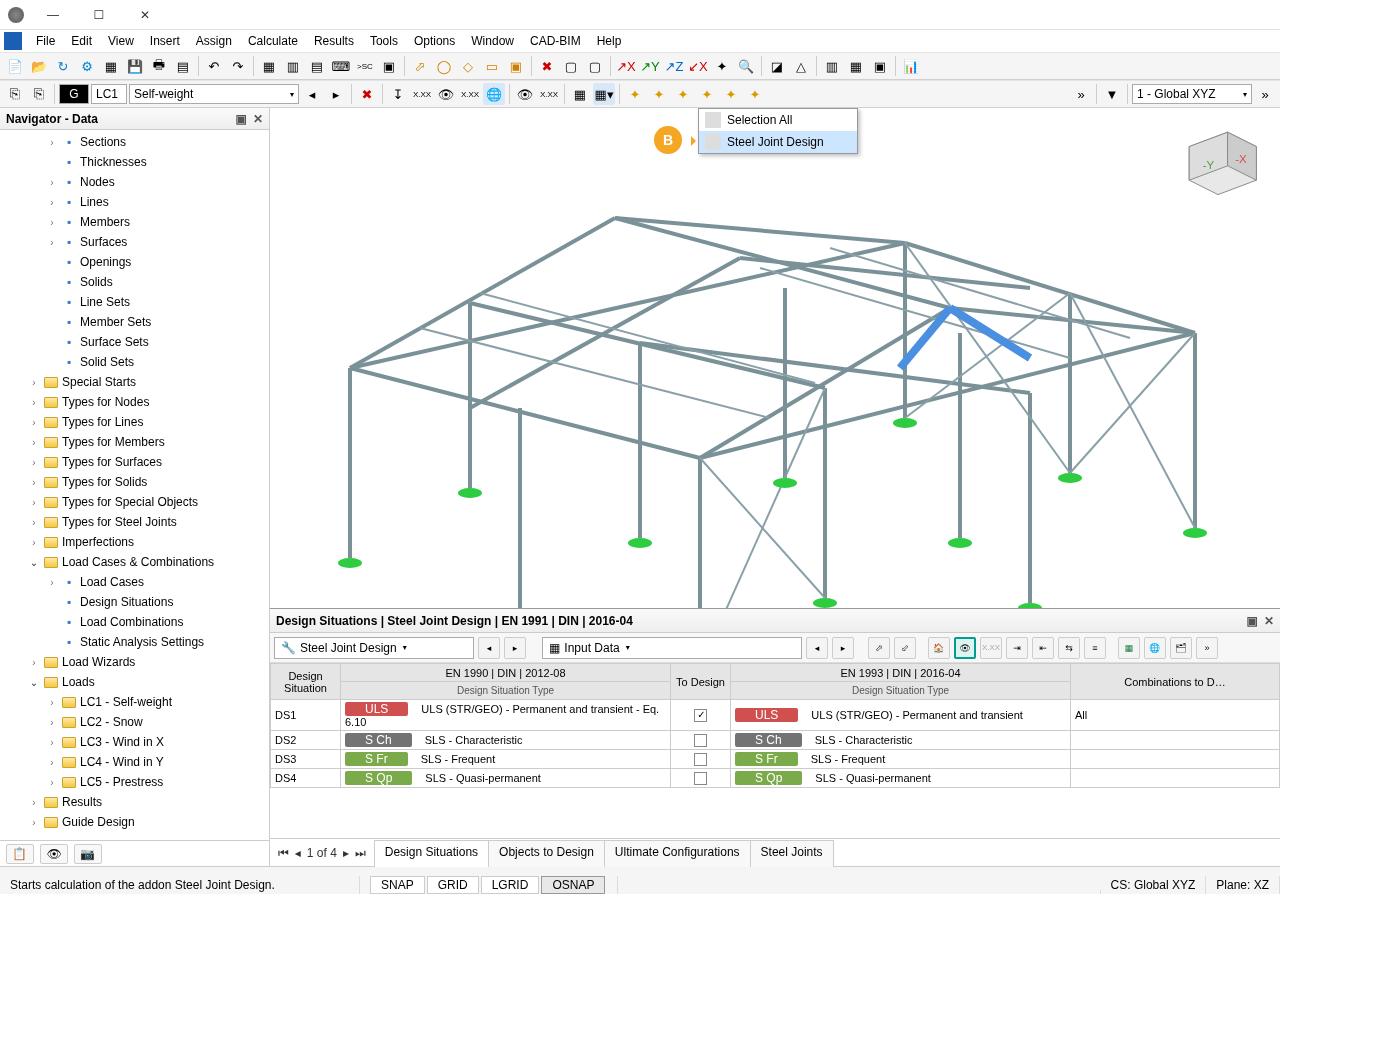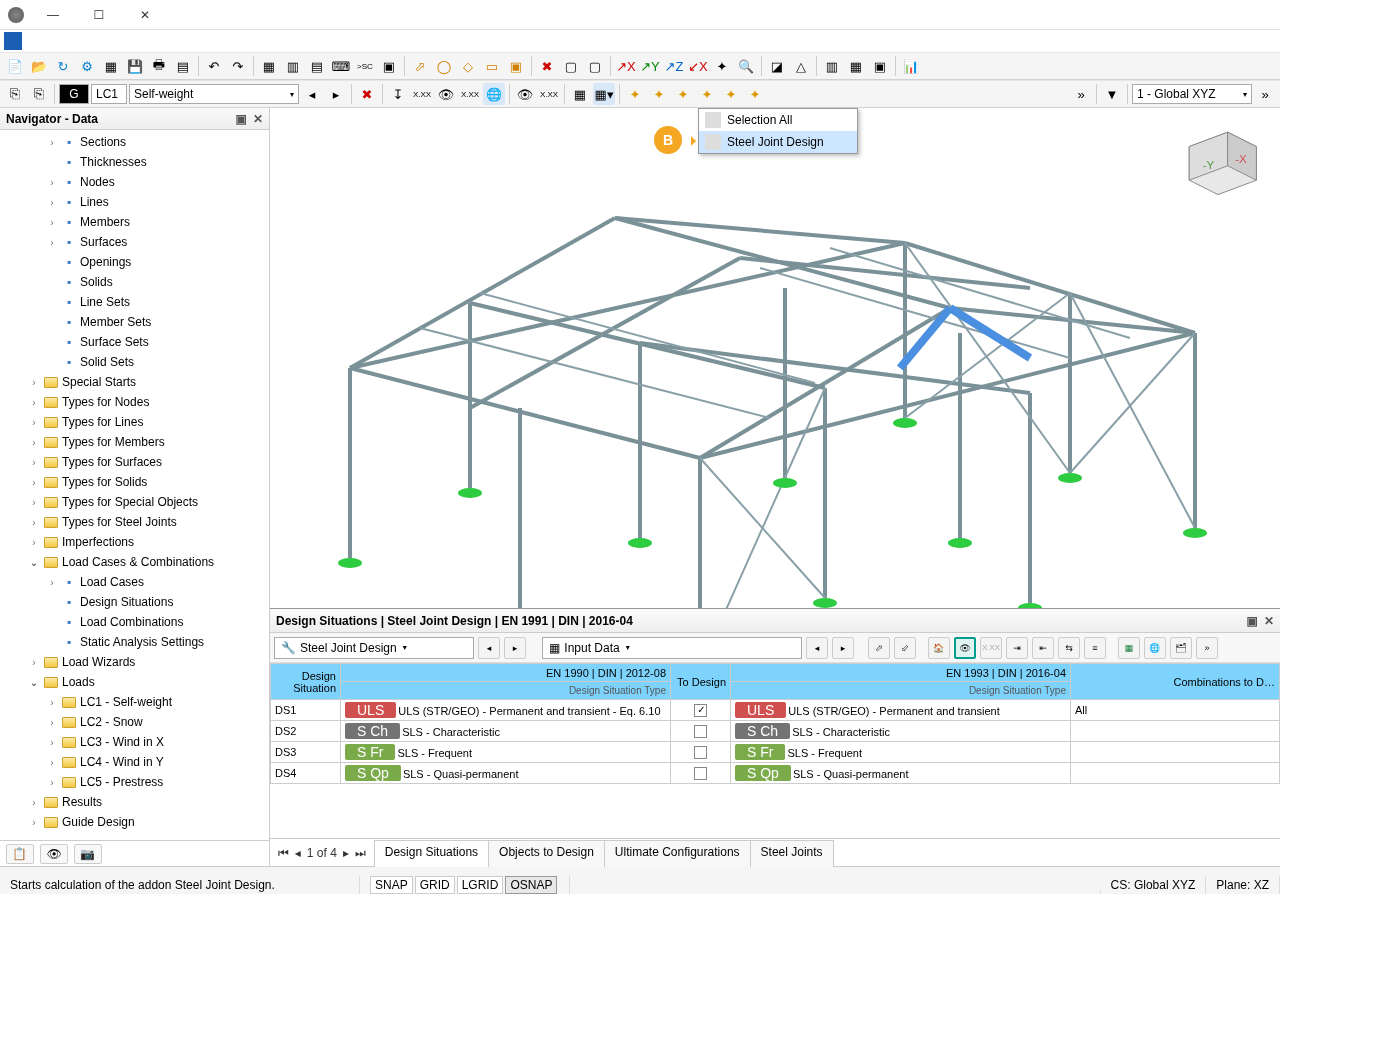--- a/index.html
+++ b/index.html
@@ -45,55 +45,56 @@
 .bp-title .nbtns{margin-left:auto;display:flex;gap:6px;font-size:10px;color:#555}
 .bp-menu{height:20px;display:flex;align-items:center;padding:0 4px;gap:12px}
 .bp-toolbar{height:30px;display:flex;align-items:center;padding:0 4px;gap:4px;border-bottom:1px solid #ddd;background:#f7f7f7}
 .bp-select{display:flex;align-items:center;background:#fff;border:1px solid #aaa;height:22px;padding:0 6px}
 .bp-select .arr{font-size:8px;margin-left:6px}
 .bp-ibtn{width:22px;height:22px;display:flex;align-items:center;justify-content:center;border:1px solid #ccc;border-radius:2px;background:#f4f4f4;font-size:9px}
 .bp-ibtn.hl{border:2px solid #009e8e;background:#dff4f1}
 .grid{flex:1;overflow:auto}
 .grid table{border-collapse:collapse;width:100%}
 .grid th,.grid td{border:1px solid #ccc;padding:2px 4px;font-size:11px;text-align:left;height:18px;background:#fff}
-.grid th{background:#7dd3fc;font-weight:normal;text-align:right}
+.grid th{background:#e5e5e5;font-weight:normal;text-align:center}
 .grid th.sub{font-size:10px;color:#555}
 .dscell{background:#f0f0f0;text-align:center}
-.tag{display:inline-block;padding:0 12px;color:#fff;border-radius:2px;margin-right:2px;font-size:14px}
+.tag{display:inline-block;padding:0 20px;color:#fff;border-radius:2px;margin-right:13px;font-size:12px}
 .tag.uls{background:#d05050}
 .tag.sch{background:#737373}
 .tag.sfr{background:#7aaa4a}
 .tag.sop{background:#7aaa4a}
 .cbx{width:13px;height:13px;border:1px solid #888;display:inline-block;vertical-align:middle;background:#fff}
 .cbx.chk:after{content:"✓";font-size:10px;position:relative;top:-3px;left:1px}
 .bp-paging{height:28px;border-top:1px solid #ccc;display:flex;align-items:center}
 .bp-pager{display:flex;align-items:center;gap:6px;padding:0 8px;font-size:11px;color:#333}
 .bp-tabs{display:flex;height:100%}
 .bp-tab{padding:4px 10px;border:1px solid #ccc;border-bottom:none;background:#f8f8f8;position:relative;top:1px;margin-right:-1px}
 .bp-tab.active{background:#fff}
 .statusbar{height:28px;border-top:1px solid #ccc;background:#f5f5f5;display:flex;align-items:flex-end;font-size:11px}
 .statusbar .cell{padding:2px 10px;border-right:1px solid #ddd}
-.statusbar .snap{background:#fff;border:1px solid #ccc;padding:1px 4px;margin-right:2px}
+.statusbar .snap{background:#fff;border:1px solid #ccc;padding:1px 10px;margin-right:2px}
 .statusbar .snap.active{background:#e8e8e8;border-color:#999}
 svg line{stroke:#7a9198;stroke-width:4}
 svg line.thin{stroke-width:2;stroke:#8aa0a8}
 .support{fill:#2ecc40}
 </style>
 </head>
 <body>
 
 <div class="titlebar">
   <div class="app-icon"></div>
   <div class="winbtn">—</div>
   <div class="winbtn">☐</div>
   <div class="winbtn">✕</div>
 </div>
 
 <div class="menubar">
   <div class="mlogo"></div>
+  <div id="menu-items"><span>File</span><span>Edit</span><span>View</span><span>Insert</span><span>Assign</span><span>Calculate</span><span>Results</span><span>Tools</span><span>Options</span><span>Window</span><span>CAD-BIM</span><span>Help</span></div>
 </div>
 
 <div class="toolbar">
   <div class="tbtn">📄</div>
   <div class="tbtn">📂</div>
   <div class="tbtn" style="color:#0a84d0">↻</div>
   <div class="tbtn" style="color:#0a84d0">⚙</div>
   <div class="tbtn">▦</div>
   <div class="tbtn">💾</div>
   <div class="tbtn">🖶</div>

